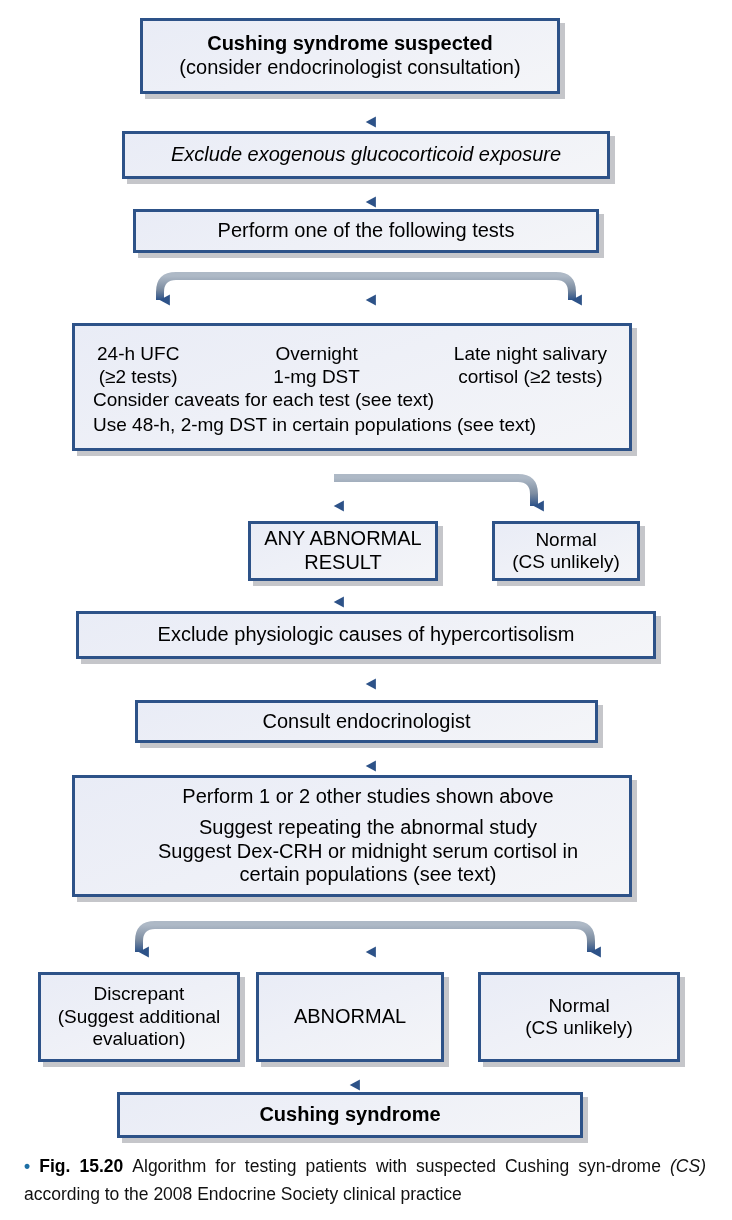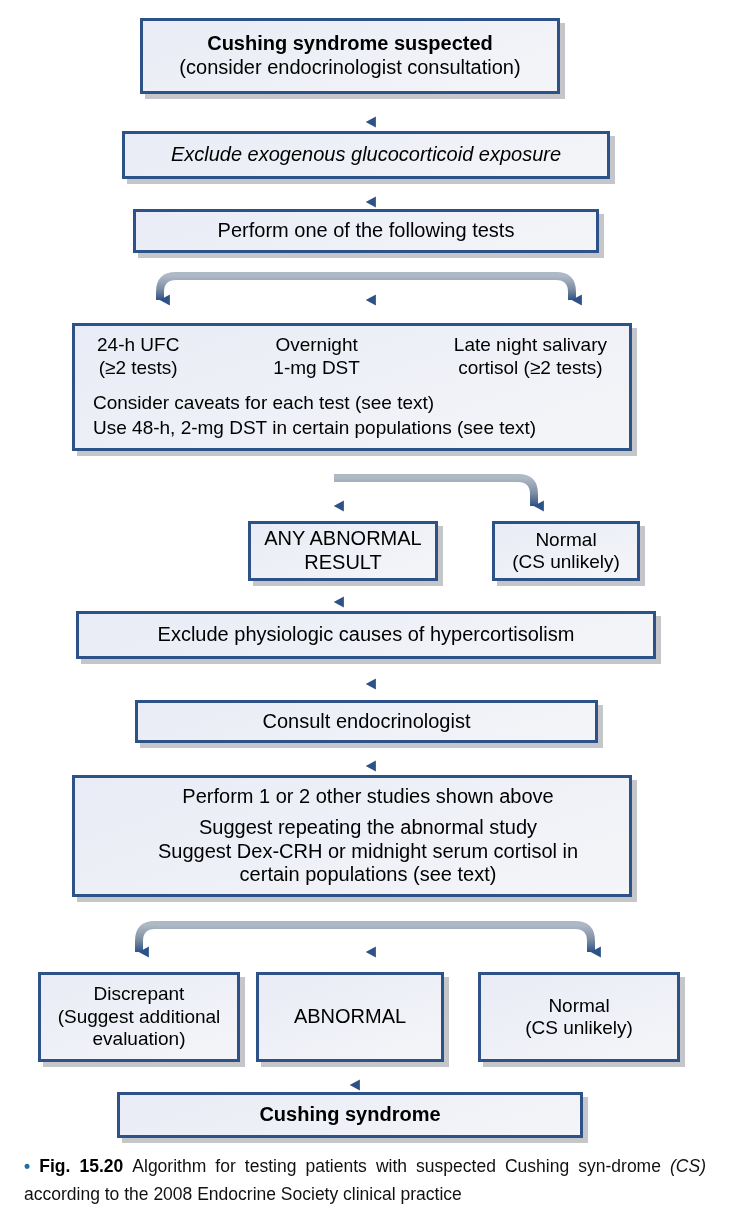--- a/index.html
+++ b/index.html
@@ -26,21 +26,21 @@
   .t20{font-size:20px;}
   .t19{font-size:19px;}
   .bold{font-weight:bold;}
   .gap{height:7px;}
 
   
   .cols{display:flex;width:100%;justify-content:space-between;
         padding:0 22px;box-sizing:border-box;}
   .col{text-align:center;font-size:19px;line-height:1.22;}
   .notes{width:100%;padding:0 18px;box-sizing:border-box;text-align:left;
-         font-size:19px;line-height:1.28;margin-top:12px;}
+         font-size:19px;line-height:1.28;}
 
   
   #caption{
     position:absolute;left:0;top:1152px;width:732px;z-index:3;
     font-size:17.5px;line-height:1.62;color:#111;
     text-align:justify;padding:0 26px 0 24px;box-sizing:border-box;
     font-family:"Liberation Sans","DejaVu Sans",sans-serif;
   }
   #caption .bullet{color:#1d6fa5;font-weight:bold;}
   #caption .figno{font-weight:bold;color:#000;}
@@ -107,21 +107,21 @@
   </div>
 
   <div class="node" style="left:122px;top:131px;width:488px;height:48px;font-style:italic;">
     <span class="ln t20">Exclude exogenous glucocorticoid exposure</span>
   </div>
 
   <div class="node" style="left:133px;top:209px;width:466px;height:44px;">
     <span class="ln t20">Perform one of the following tests</span>
   </div>
 
-  <div class="node" style="left:72px;top:323px;width:560px;height:128px;justify-content:flex-start;padding-top:7px;">
+  <div class="node" style="left:72px;top:323px;width:560px;height:128px;justify-content:flex-start;padding-top:16px;">
     <div class="cols">
       <div class="col">
         <span class="ln">24-h UFC</span>
         <span class="ln">(≥2 tests)</span>
       </div>
       <div class="col">
         <span class="ln">Overnight</span>
         <span class="ln">1-mg DST</span>
       </div>
       <div class="col">

